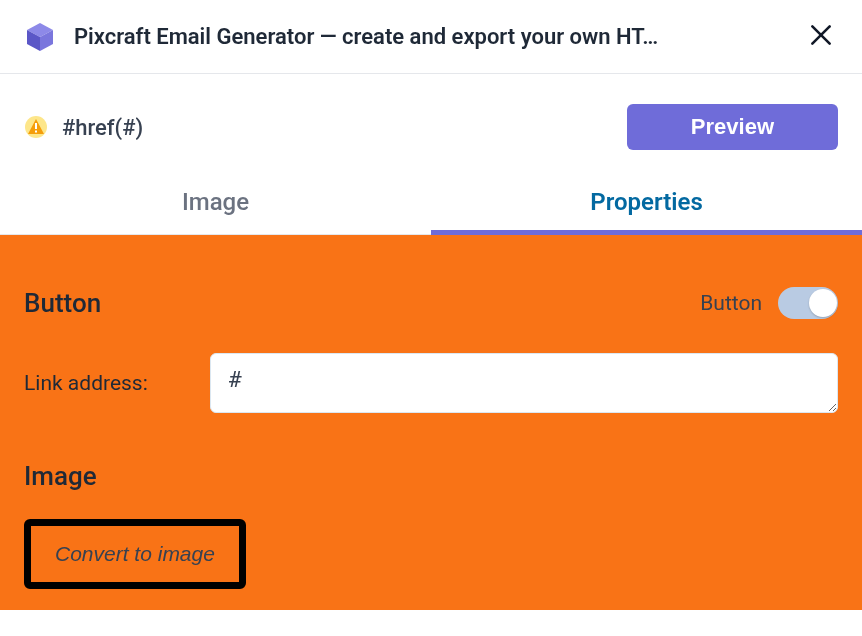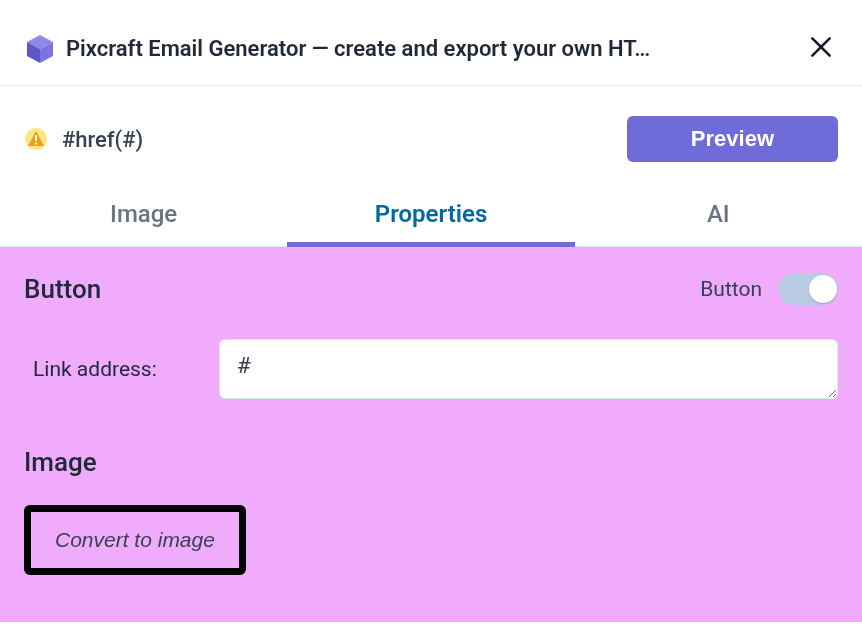--- a/index.html
+++ b/index.html
@@ -9,23 +9,23 @@
       font-family: -apple-system, BlinkMacSystemFont, "Segoe UI", Roboto, sans-serif;
       background: #fff;
       color: #1f2937;
       overflow: hidden;
     }
 
     
     .header {
       display: flex;
       align-items: center;
-      padding: 30px 24px 18px 24px;
+      padding: 18px 24px 18px 24px;
       border-bottom: 1px solid #e5e7eb;
-      gap: 10px;
+      gap: 18px;
     }
     .app-logo {
       width: 32px;
       height: 32px;
       flex-shrink: 0;
     }
     .header-title {
       flex: 1;
       font-size: 22px;
       font-weight: 600;
@@ -96,22 +96,22 @@
     .tab.active::after {
       content: "";
       position: absolute;
       left: 0; right: 0; bottom: -1px;
       height: 5px;
       background: #6f6cd9;
     }
 
     
     .panel {
-      background: #f0abfc;
-      padding: 26px 24px 48px 24px;
+      background: #f97316;
+      padding: 52px 24px 48px 24px;
       height: calc(636px - 261px);
     }
 
     .row-top {
       display: flex;
       align-items: center;
       justify-content: space-between;
       margin-bottom: 34px;
     }
     .section-heading {
@@ -145,21 +145,20 @@
       border-radius: 50%;
       background: #fff;
       box-shadow: 0 1px 2px rgba(0,0,0,0.2);
     }
 
     .row-link {
       display: flex;
       align-items: center;
       gap: 28px;
       margin-bottom: 48px;
-      margin-left: 9px;
     }
     .link-label {
       font-size: 21px;
       color: #1f2937;
       width: 158px;
     }
     .link-input {
       flex: 1;
       border: 1px solid #dbe7f1;
       border-radius: 6px;
@@ -222,21 +221,20 @@
       <rect x="11" y="15.5" width="2" height="2" fill="#fff"></rect>
     </svg>
   </span>
   <div class="subheader-text">#href(#)</div>
   <button class="preview-btn">Preview</button>
 </div>
 
 <div class="tabs">
   <div class="tab">Image</div>
   <div class="tab active">Properties</div>
-  <div class="tab">AI</div>
 </div>
 
 <div class="panel">
 
   <div class="row-top">
     <div class="section-heading">Button</div>
     <div class="toggle-wrap">
       <span class="toggle-label">Button</span>
       <div class="toggle">
         <div class="toggle-knob"></div>

